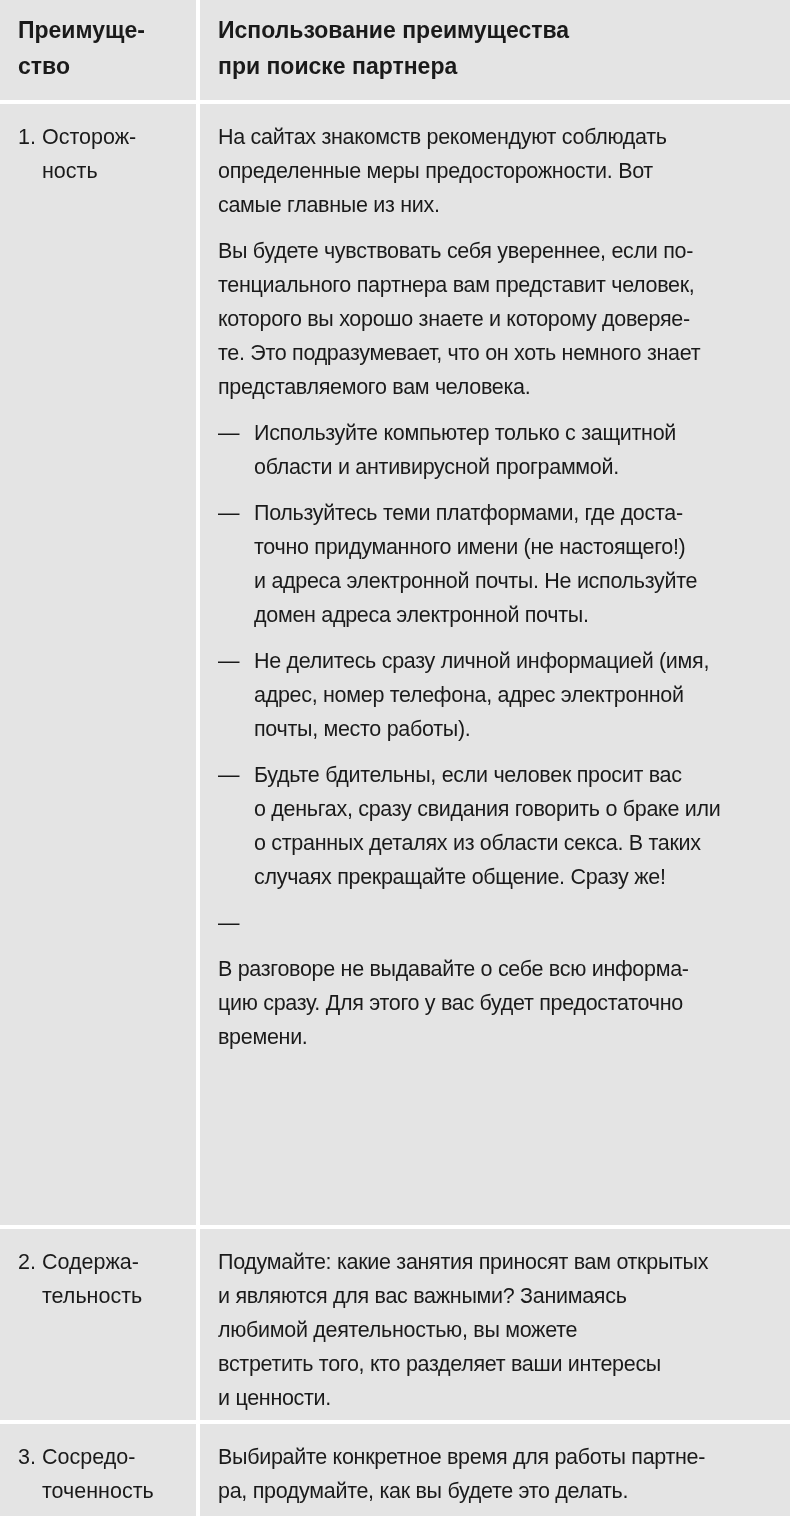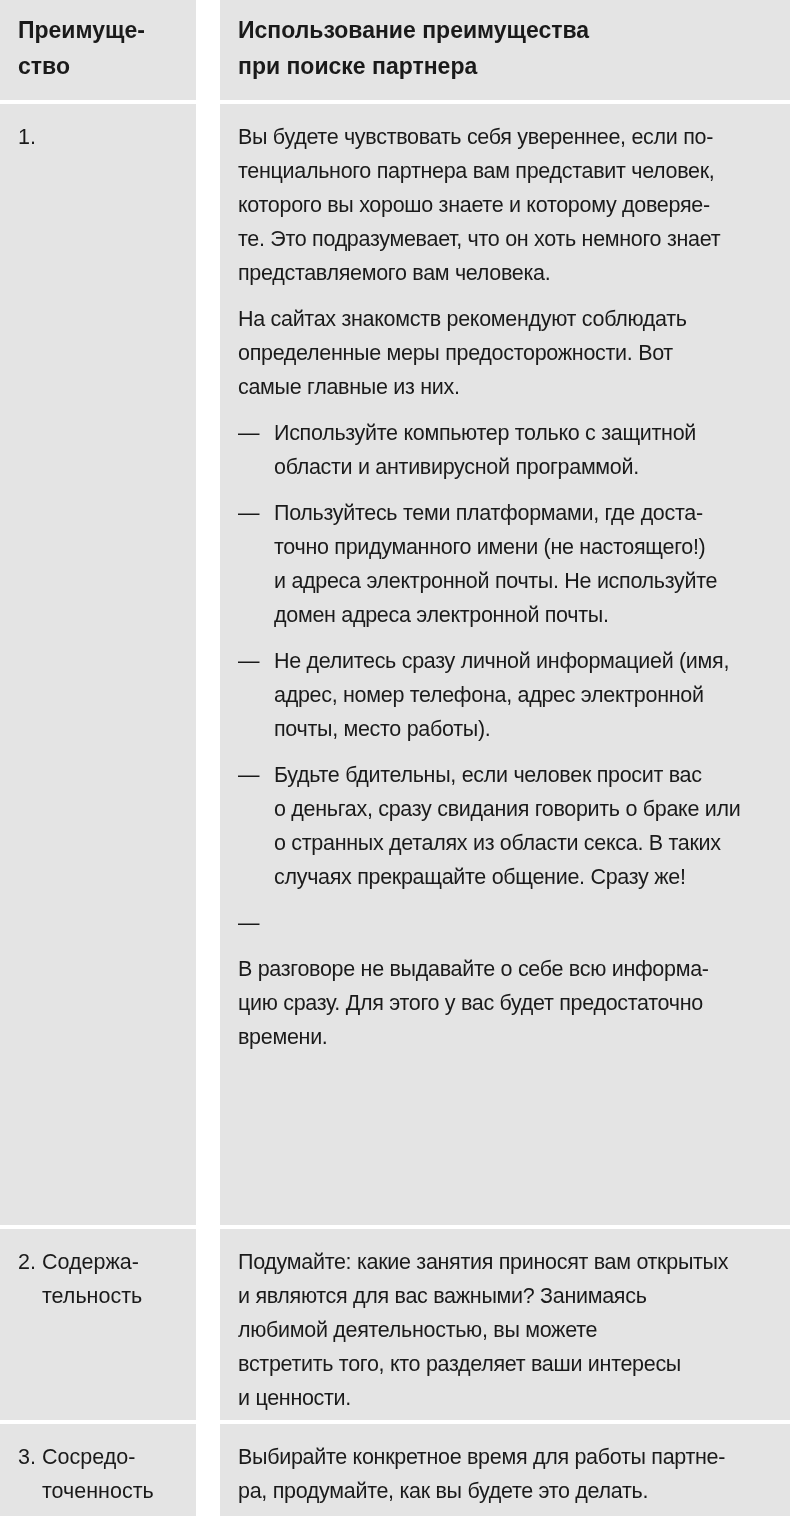--- a/index.html
+++ b/index.html
@@ -1,18 +1,18 @@
 <!DOCTYPE html>
 <html><head>
 <meta charset="utf-8">
 <style>
   html,body{margin:0;padding:0;background:#fff;}
   body{width:790px;height:1516px;overflow:hidden;font-family:"Liberation Sans",sans-serif;color:#1a1a1a;}
   .tbl{position:relative;width:790px;}
-  .row{display:flex;margin-bottom:4px;gap:20px;}
+  .row{display:flex;margin-bottom:4px;}
   .c1{width:196px;background:#e4e4e4;box-sizing:border-box;padding:16px 0 0 18px;margin-right:4px;}
   .c2{flex:1;background:#e4e4e4;box-sizing:border-box;padding:16px 20px 0 18px;}
   .hdr .c1,.hdr .c2{font-weight:bold;font-size:23px;line-height:36px;padding-top:12px;}
   .hdr{height:100px;}
   .txt{font-size:21.5px;line-height:34px;letter-spacing:-0.3px;}
   .lbl{display:flex;font-size:21.5px;line-height:34px;}
   .lbl .n{width:24px;}
   .lbl .w{white-space:pre-line;}
   p{margin:0 0 12px 0;white-space:pre-line;}
   .bl{display:flex;margin:0 0 12px 0;}
@@ -27,31 +27,33 @@
     <div class="c1" style="white-space:pre-line">Преимуще-
 ство</div>
     <div class="c2" style="white-space:pre-line">Использование преимущества
 при поиске партнера</div>
   </div>
 
   <div class="row" style="height:1121px">
     <div class="c1">
       <div class="lbl">
           <span class="n">1.</span>
+          <span class="w">Осторож-
+ность</span>
         </div>
     </div>
     <div class="c2 txt">
+      <p>На сайтах знакомств рекомендуют соблюдать
+определенные меры предосторожности. Вот
+самые главные из них.</p>
       <p>Вы будете чувствовать себя увереннее, если по-
 тенциального партнера вам представит человек,
 которого вы хорошо знаете и которому доверяе-
 те. Это подразумевает, что он хоть немного знает
 представляемого вам человека.</p>
-      <p>На сайтах знакомств рекомендуют соблюдать
-определенные меры предосторожности. Вот
-самые главные из них.</p>
       <div class="bl">
           <span class="d">—</span>
           <span class="t">Используйте компьютер только с защитной
 области и антивирусной программой.</span>
         </div>
       <div class="bl">
           <span class="d">—</span>
           <span class="t">Пользуйтесь теми платформами, где доста-
 точно придуманного имени (не настоящего!)
 и адреса электронной почты. Не используйте

